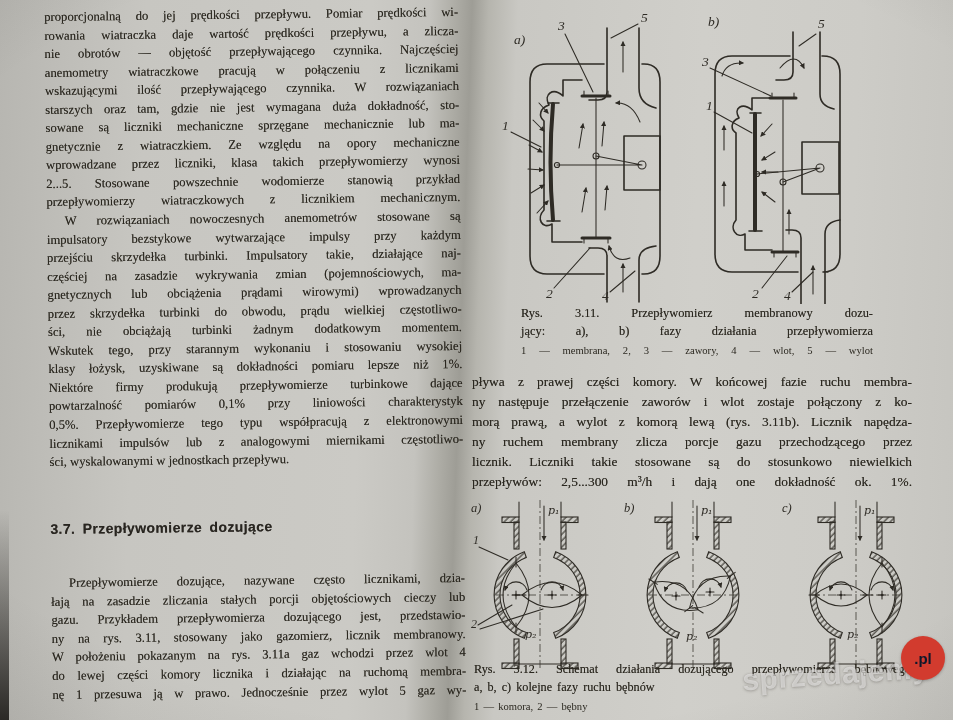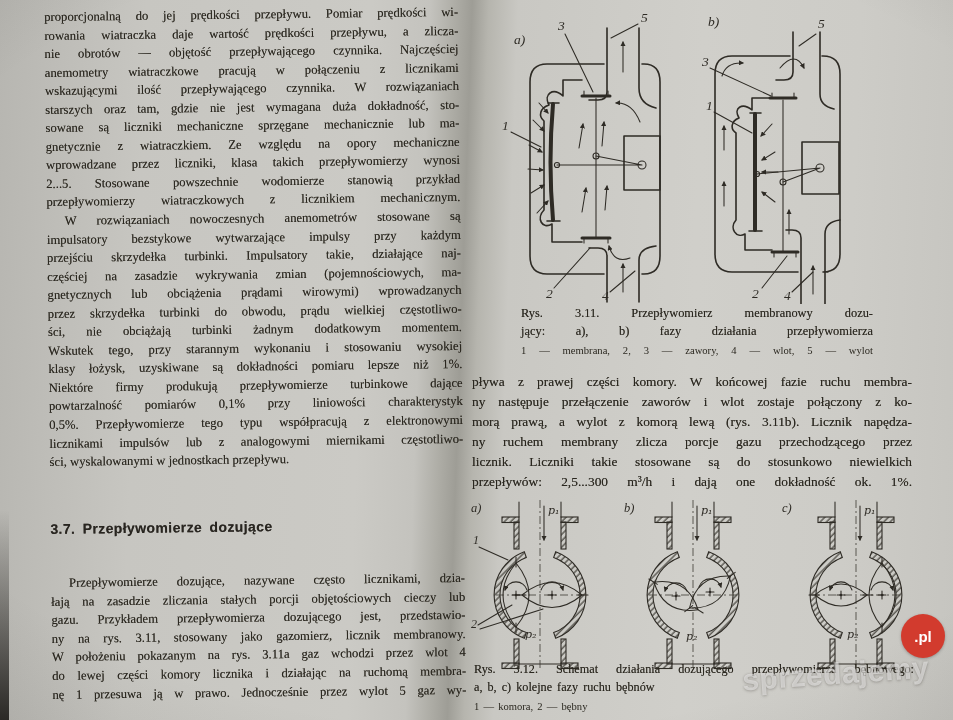--- a/index.html
+++ b/index.html
@@ -39,24 +39,24 @@
   .memb{stroke-width:4;}
   .cl{stroke:#3d3a33;stroke-width:.8;fill:none;stroke-dasharray:8 3 2 3;}
   .figtext{font-family:"Liberation Serif","DejaVu Serif",serif;font-style:italic;
     font-size:13.5px;fill:#2e2b25;}
   .figtext-sm{font-family:"DejaVu Serif",serif;font-style:italic;font-size:11px;fill:#2e2b25;}
   
   .wm{position:absolute;left:742px;top:656px;width:215px;z-index:10;transform:rotate(-4deg);
     font-family:"Liberation Sans","DejaVu Sans",sans-serif;font-weight:bold;
     font-size:30px;letter-spacing:.5px;color:rgba(255,255,255,.5);
     text-shadow:0 0 2px rgba(120,115,110,.4),0 1px 3px rgba(80,76,70,.3);}
-  .wm-badge{position:absolute;left:901px;top:614px;width:44px;height:44px;z-index:11;
+  .wm-badge{position:absolute;left:901px;top:636px;width:44px;height:44px;z-index:11;
     border-radius:50%;background:#d23b2e;display:flex;align-items:center;justify-content:center;
     font-family:"Liberation Sans","DejaVu Sans",sans-serif;font-weight:bold;font-size:15px;
-    color:#ffffff;box-shadow:0 1px 3px rgba(0,0,0,.25);}
+    color:#0f172a;box-shadow:0 1px 3px rgba(0,0,0,.25);}
 </style>
 </head>
 <body>
 
 <div id="photo">
 
   <div class="left-text">
     <div class="para">
         <div class="tline">proporcjonalną do jej prędkości przepływu. Pomiar prędkości wi-</div>
         <div class="tline">rowania wiatraczka daje wartość prędkości przepływu, a zlicza-</div>

